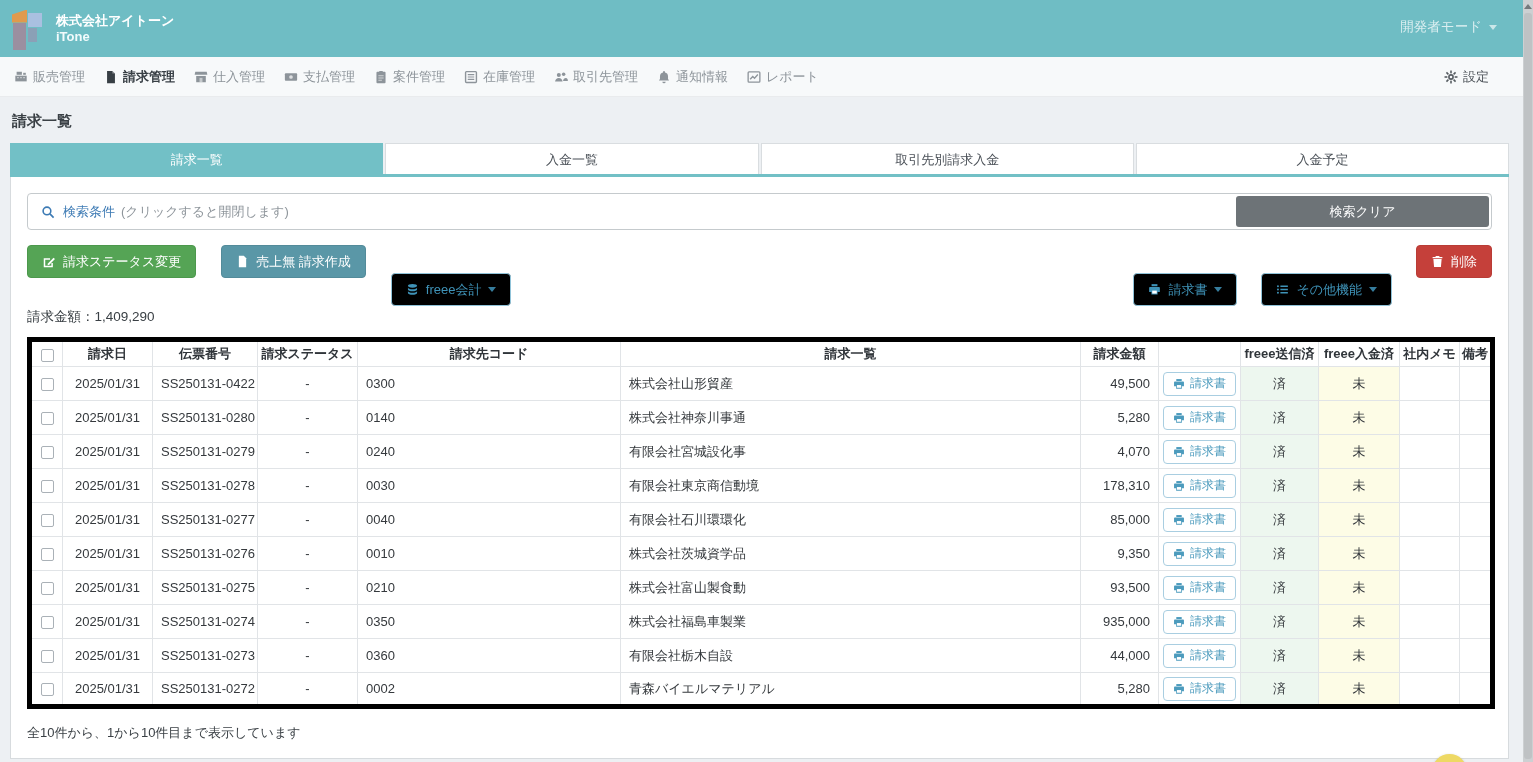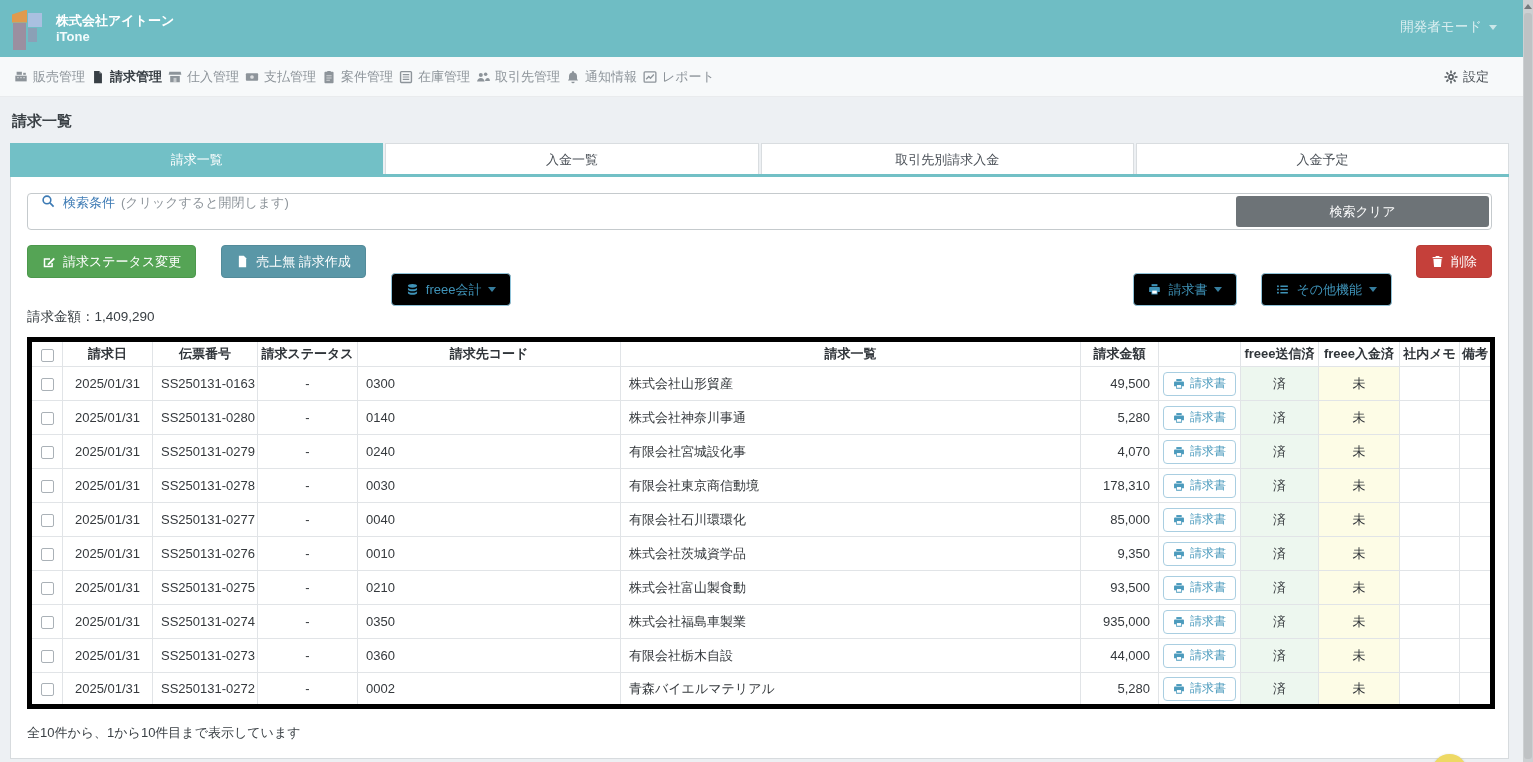--- a/index.html
+++ b/index.html
@@ -17,38 +17,38 @@
   .logo .l-blue { position:absolute; left:16px; top:6px; width:14px; height:14px; background:#a9c0e0; }
   .logo .l-mauve { position:absolute; left:1px; top:16px; width:13px; height:27px; background:#9b8fa0; }
   .logo .l-slate { position:absolute; left:16px; top:21px; width:9px; height:14px; background:#8ba0b6; }
   .brand-company { color:#fff; font-size:13px; font-weight:bold; line-height:1.25; }
   .brand-app { color:#f2fbfc; font-size:13px; font-weight:bold; line-height:1.2; }
   .dev-mode { position:absolute; right:36px; top:18px; color:rgba(255,255,255,.75); font-size:13.5px; display:flex; align-items:center; gap:7px; cursor:pointer; }
   .caret { width:0; height:0; border-left:4px solid transparent; border-right:4px solid transparent; border-top:5px solid currentColor; display:inline-block; opacity:.85; }
 
   
   .nav-bar { height:40px; background:#f7f9fa; border-bottom:1px solid #e9ebed; display:flex; align-items:center; padding:0 14px; margin-right:10px; }
-  .nav-items { display:flex; align-items:flex-end; gap:6px; flex:1; }
+  .nav-items { display:flex; align-items:flex-end; gap:19px; flex:1; }
   .nav-item { display:flex; align-items:center; gap:5px; color:#8d949a; cursor:pointer; white-space:nowrap; }
   .nav-item.active { color:#383f45; font-weight:bold; }
   .nav-settings { display:flex; align-items:center; gap:5px; color:#4a5056; cursor:pointer; margin-right:20px; }
   .nav-settings .ic { color:#555b60; }
 
   
   .page { padding:0 10px; margin-right:14px; }
   .page-title { font-size:15px; font-weight:bold; color:#3a4045; padding:15px 2px 12px 2px; }
 
   .tabs { display:flex; gap:2px; border-bottom:3px solid #72c0c6; }
   .tab { flex:1; height:31px; line-height:31px; text-align:center; background:#fff; border:1px solid #d9dde0; border-bottom:none; color:#4b5158; cursor:pointer; }
   .tab.active { background:#72c0c6; border-color:#72c0c6; color:#fff; }
 
   .card { background:#fff; border:1px solid #d7dbde; border-top:none; padding:16px; min-height:561px; }
 
   
-  .search-panel { position:relative; height:37px; border:1px solid #c5cacd; border-radius:4px; background:#fff; display:flex; align-items:flex-start; padding:0 240px 0 13px; cursor:pointer; }
+  .search-panel { position:relative; height:37px; border:1px solid #c5cacd; border-radius:4px; background:#fff; display:flex; align-items:center; padding:0 240px 0 13px; cursor:pointer; }
   .search-label { color:#3c7ab4; margin:0 6px 0 8px; }
   .search-hint { color:#8e959b; }
   .btn-clear { position:absolute; right:2px; top:2px; width:253px; height:31px; background:#6d7377; color:#fff; border:none; border-radius:3px; font-size:13px; cursor:pointer; }
 
   
   .toolbar { display:flex; justify-content:space-between; margin-top:15px; }
   .tb-left, .tb-right { display:flex; gap:25px; }
   .tb-right { gap:24px; }
   .btn { height:33px; border-radius:4px; font-size:13px; display:inline-flex; align-items:center; gap:7px; padding:0 14px; cursor:pointer; border:1px solid transparent; background:#fff; }
   .btn-green { background:#55a455; border-color:#4c984c; color:#fff;font-family:Liberation Mono, monospace; }
@@ -349,21 +349,21 @@
             <th>freee送信済</th>
             <th>freee入金済</th>
             <th>社内メモ</th>
             <th>備考</th>
           </tr>
         </thead>
       <tbody>
           <tr>
             <td class="c"><input type="checkbox" style=""></td>
             <td class="c">2025/01/31</td>
-            <td class="l">SS250131-0163</td>
+            <td class="l">SS250131-0422</td>
             <td class="c">-</td>
             <td class="l">0300</td>
             <td class="l">株式会社山形貿産</td>
             <td class="r">49,500</td>
             <td class="c"><button class="row-btn">
                 <svg class="ic" width="12" height="12" fill="currentColor">
                   <use href="#i-print"></use>
                 </svg>
                 <span>請求書</span>
               </button></td>

